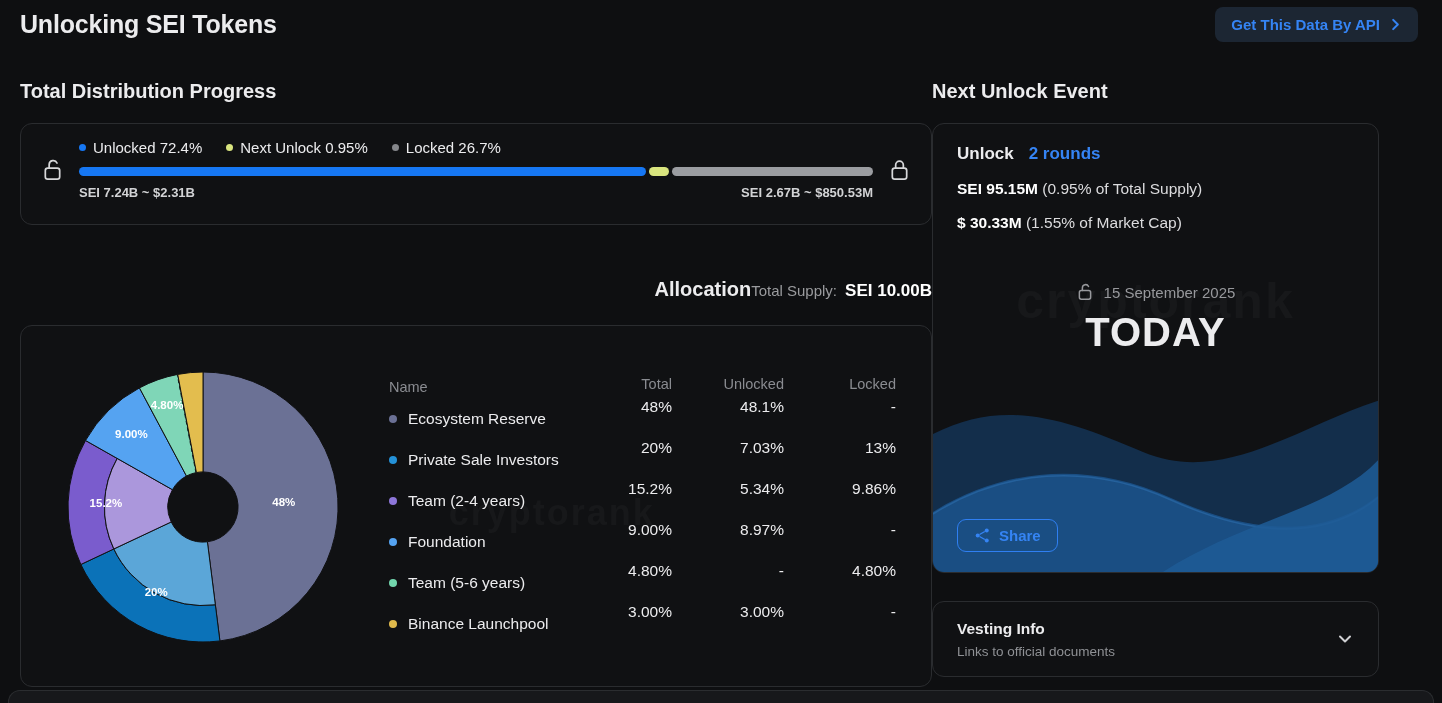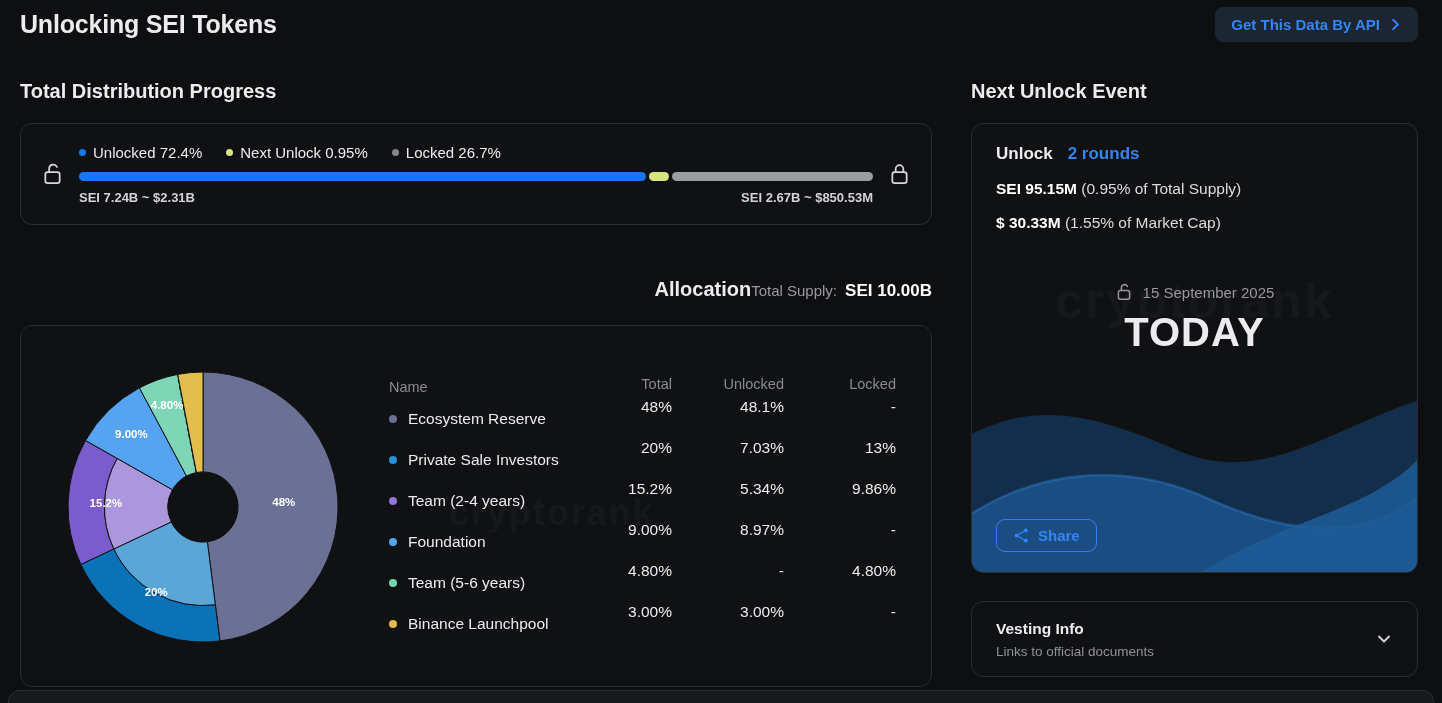--- a/index.html
+++ b/index.html
@@ -6,29 +6,29 @@
   html,body{width:1442px;height:703px;overflow:hidden}
   body{background:#0e0f11;color:#ececee;font-family:"Liberation Sans",sans-serif}
   .page{position:relative;width:1442px;height:703px;padding:0 24px 0 20px}
 
   
   .hdr{display:flex;justify-content:space-between;align-items:center;height:48px}
   .hdr h1{font-size:25px;font-weight:700;letter-spacing:-.2px}
   .api-btn{display:flex;align-items:center;gap:9px;background:#1c2633;border:none;border-radius:8px;
     padding:9px 16px;color:#3584f4;font-size:15px;font-weight:600;cursor:pointer;font-family:inherit}
 
-  .main{display:flex;gap:39px}
+  .main{display:flex;}
   .col-l{width:912px;flex:none}
   .col-r{width:447px;flex:none}
   h2{font-size:20px;font-weight:700;margin-top:32px}
 
   .card{background:#101113;border:1px solid #2a2c2f;border-radius:12px}
 
   
-  .pcard{margin-top:20px;height:102px;padding:16px 20px;display:flex;align-items:center}
+  .pcard{margin-top:20px;height:102px;padding:24px 20px;display:flex;align-items:flex-end}
   .p-mid{display:flex;align-items:center;gap:15px;width:100%}
   .lock{flex:none}
   .p-center{flex:1;min-width:0}
   .p-legend{display:flex;align-items:center;margin-bottom:11px;font-size:15px}
   .leg{display:flex;align-items:center;gap:7px}
   .leg + .leg{margin-left:24px}
   .leg .dot{width:7px;height:7px;border-radius:50%}
   .leg-right{margin-left:auto}
   .p-bar{display:flex;align-items:center;gap:3px;height:9px}
   .seg{height:9px;border-radius:5px}

